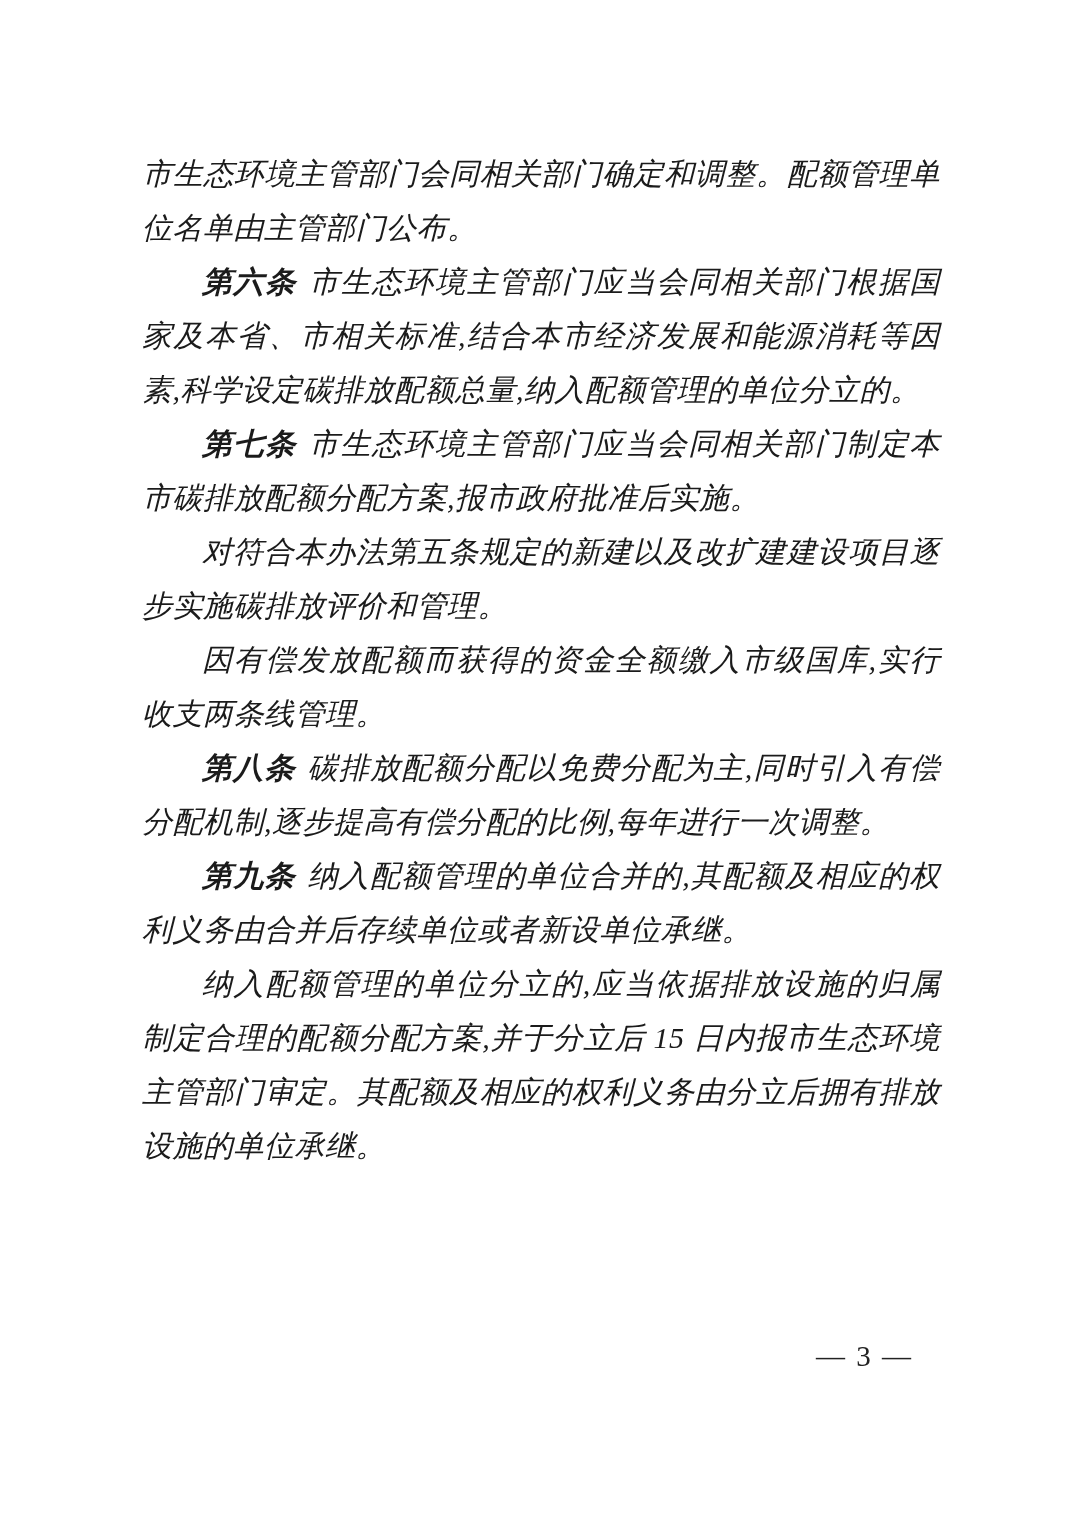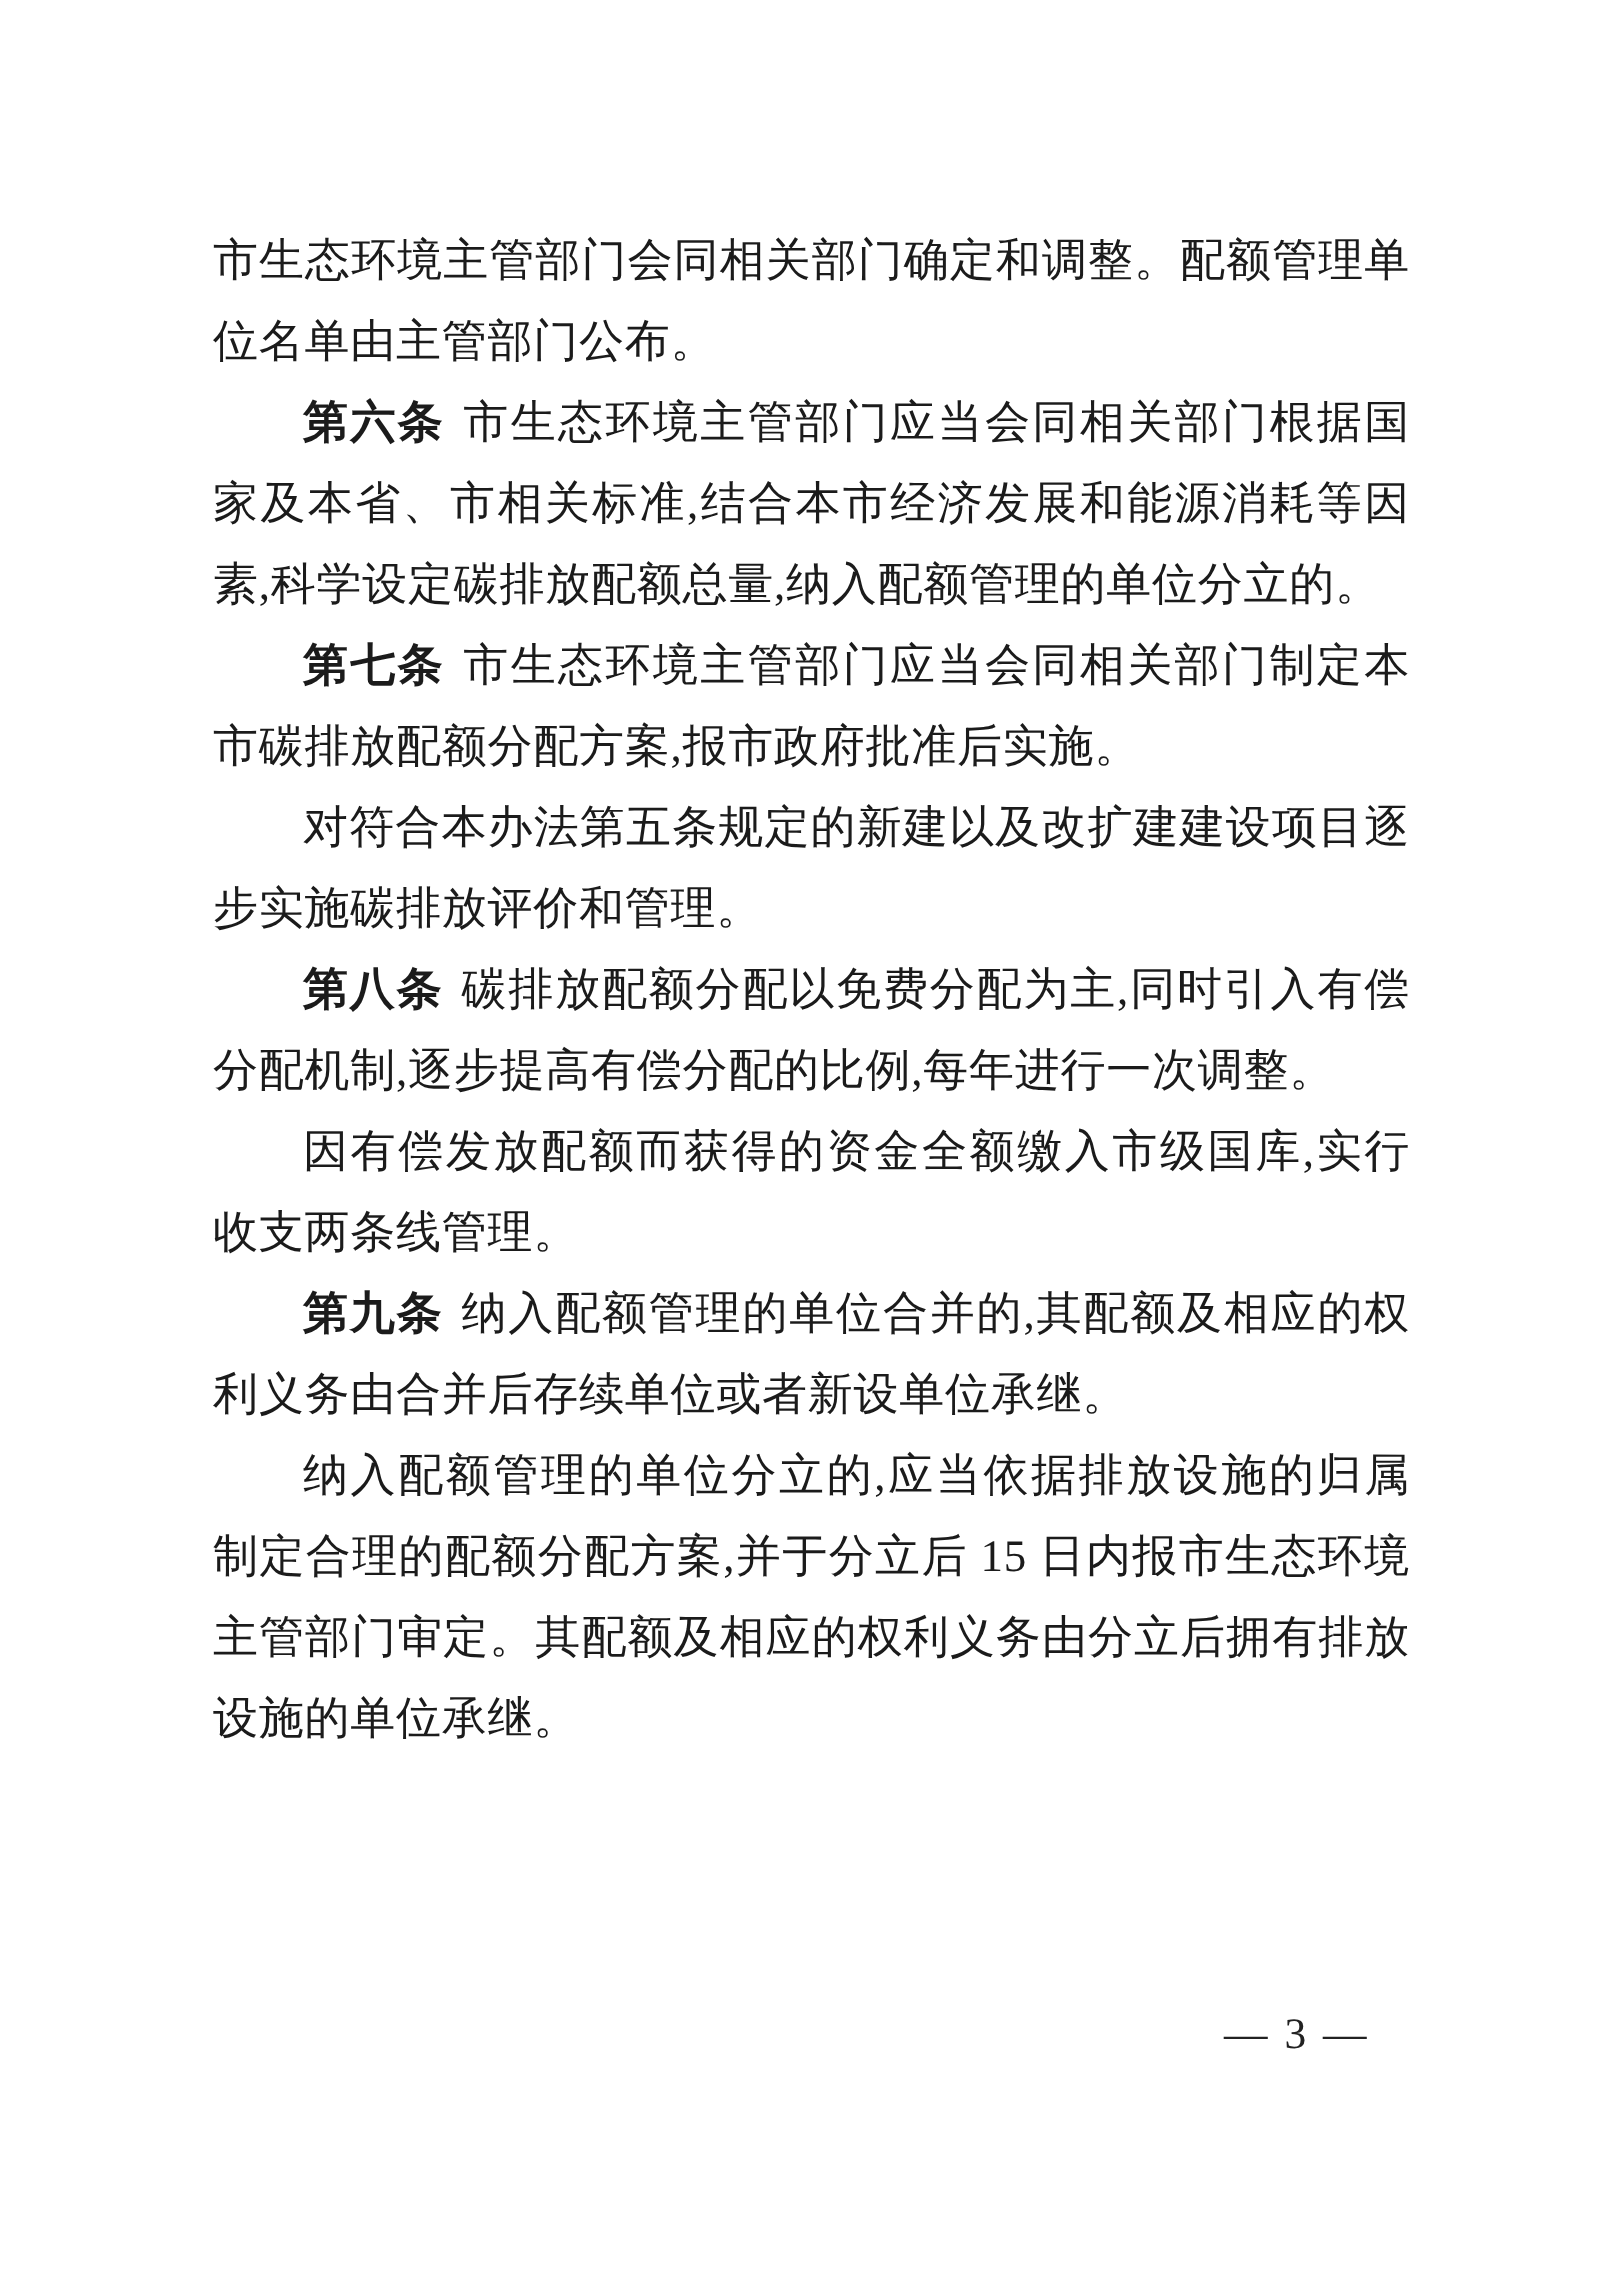--- a/index.html
+++ b/index.html
@@ -27,20 +27,21 @@
     top: 147px;
   }
   .para {
     margin: 0;
     font-size: 30px;
     line-height: 54px;
     text-align: justify;
     text-justify: inter-character;
     letter-spacing: 0.5px;
     word-break: break-all;
+    font-style: italic;
   }
   .para.indent {
     text-indent: 60px;
   }
   .para.cutoff {
     
     text-align-last: justify;
   }
   .art {
     font-family: "Liberation Sans", "DejaVu Sans", sans-serif;
@@ -66,23 +67,23 @@
 
     <p class="para"><span>市生态环境主管部门会同相关部门确定和调整。配额管理单位名单由主管部门公布。</span></p>
 
     <p class="para indent"><span class="art">第六条</span><span>市生态环境主管部门应当会同相关部门根据国家及本省、市相关标准,结合本市经济发展和能源消耗等因素,科学设定碳排放配额总量,纳入配额管理的单位分立的。</span></p>
 
     <p class="para indent"><span class="art">第七条</span><span>市生态环境主管部门应当会同相关部门制定本市碳排放配额分配方案,报市政府批准后实施。</span></p>
 
     <p class="para indent"><span>对符合本办法第五条规定的新建以及改扩建建设项目逐步实施碳排放评价和管理。</span></p>
 
 
+    <p class="para indent"><span>因有偿发放配额而获得的资金全额缴入市级国库,实行收支两条线管理。</span></p>
+
     <p class="para indent"><span class="art">第八条</span><span>碳排放配额分配以免费分配为主,同时引入有偿分配机制,逐步提高有偿分配的比例,每年进行一次调整。</span></p>
-
-    <p class="para indent"><span>因有偿发放配额而获得的资金全额缴入市级国库,实行收支两条线管理。</span></p>
 
     <p class="para indent"><span class="art">第九条</span><span>纳入配额管理的单位合并的,其配额及相应的权利义务由合并后存续单位或者新设单位承继。</span></p>
 
     <p class="para indent"><span>纳入配额管理的单位分立的,应当依据排放设施的归属制定合理的配额分配方案,并于分立后 15 日内报市生态环境主管部门审定。其配额及相应的权利义务由分立后拥有排放设施的单位承继。</span></p>
 
 
   </div>
 
   <div class="pagenum"><span>— 3 —</span></div>
 </div>

